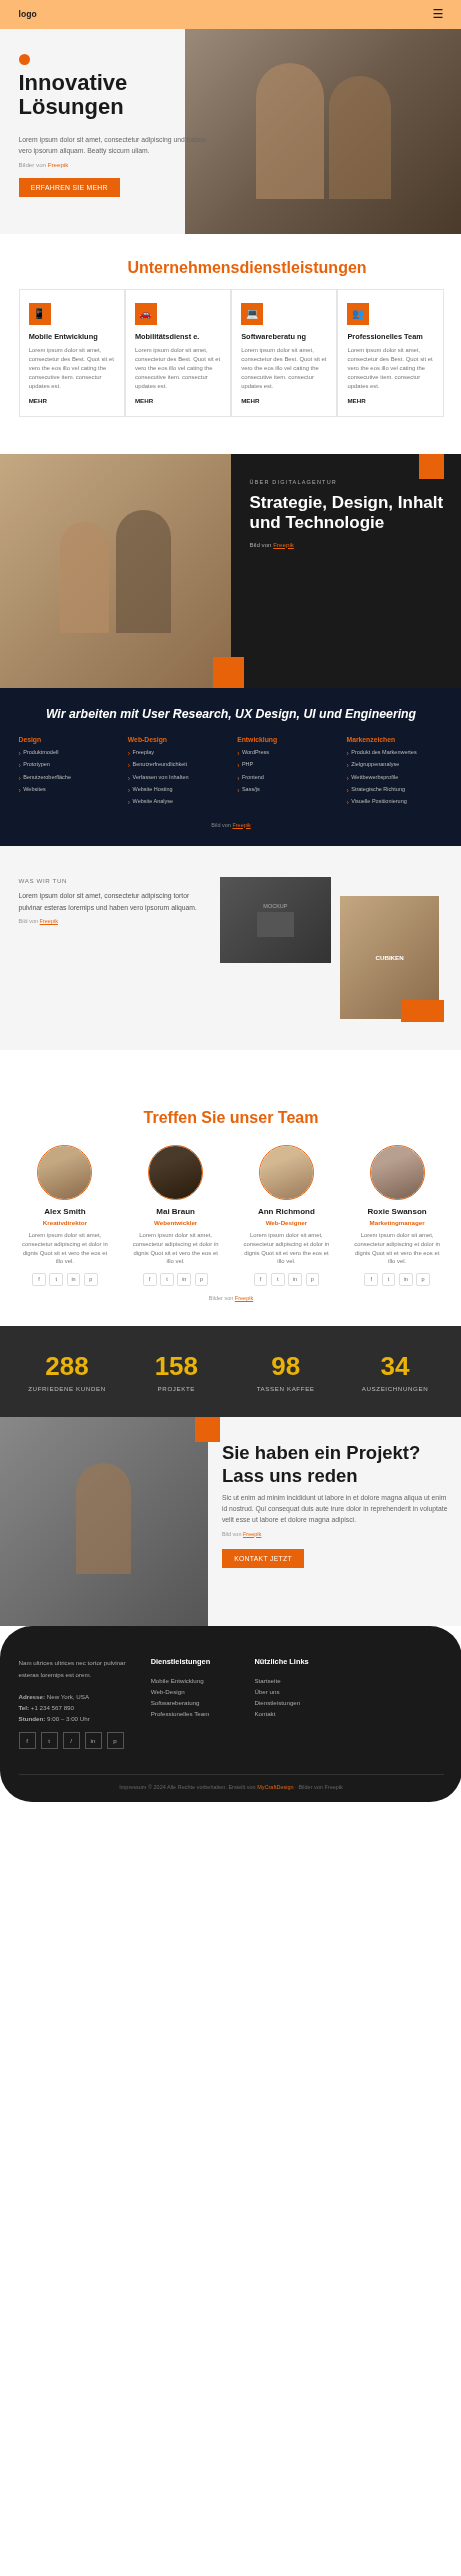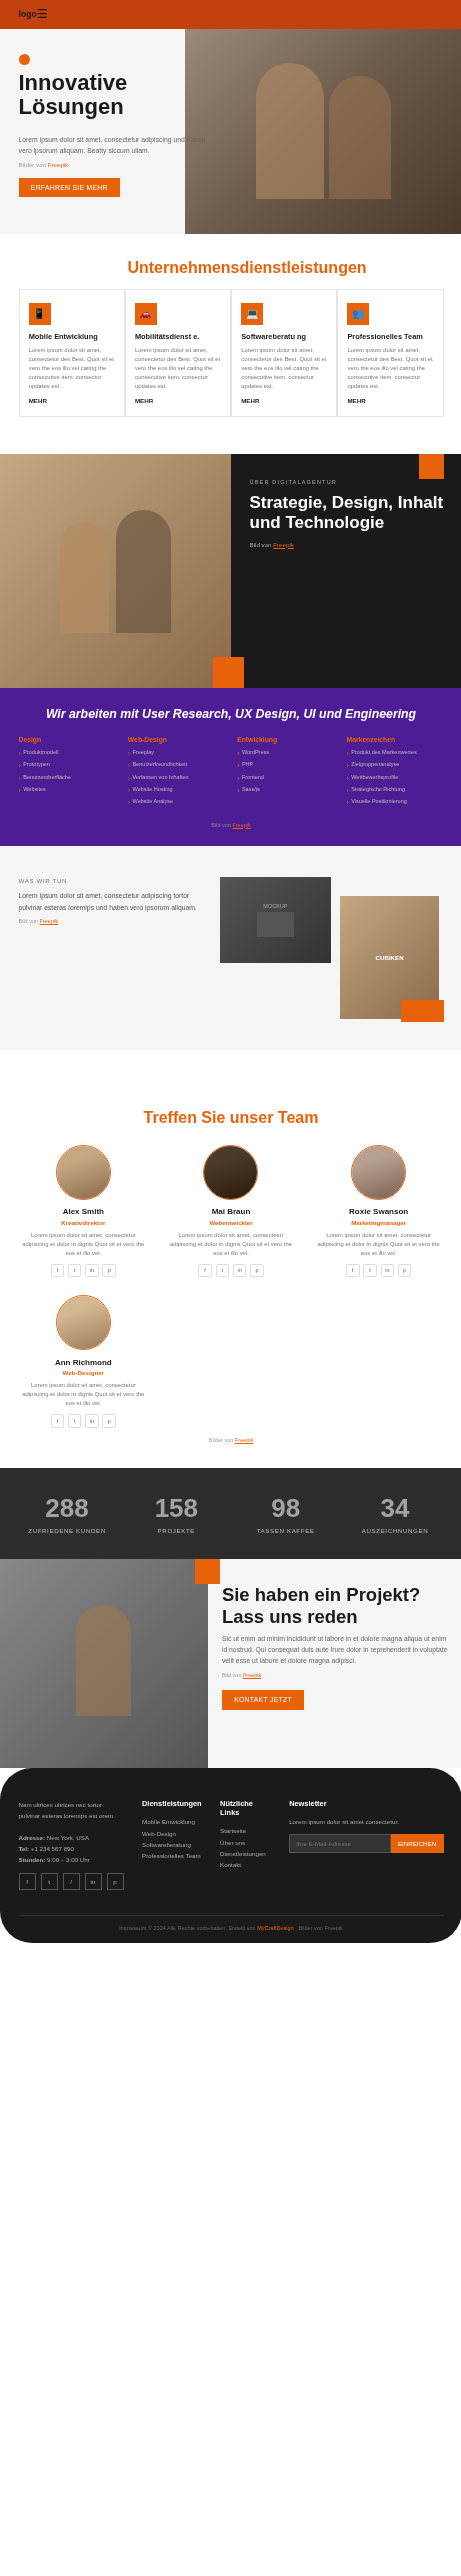--- a/index.html
+++ b/index.html
@@ -1,21 +1,21 @@
 <!DOCTYPE html>
 <html style="font-size:10px"><head>
   <meta charset="utf-8">
   <style>
     * { margin: 0; padding: 0; box-sizing: border-box; }
     body { font-family: 'Arial', sans-serif; width: 462px; background: #fff; }
 
     
     nav {
-      display: flex; justify-content: flex-start; align-items: center;
-      padding: 7.4px 18.5px; background: #c2410c;
+      display: flex; justify-content: space-between; align-items: center;
+      padding: 7.4px 18.5px; background: #fdba74;
     }
 
     
     .hero {
       position: relative; padding: 25px 18.5px 37px;
       background: #f5f5f5; display: flex; align-items: flex-start; min-height: 197px;
     }
     .hero-content { width: 45%; z-index: 2; position: relative; }
     .hero-dot { width: 11px; height: 11px; background: #e8620a; border-radius: 50%; margin-bottom: 6.2px; }
     .hero-title { font-size: 22px; font-weight: bold; color: #1a1a1a; line-height: 1.1; margin-bottom: 16px; }
@@ -74,21 +74,21 @@
     .strategy-credit { font-size: 6.2px; color: #aaa; }
     .strategy-credit a { color: #e8620a; }
     .orange-accent-top {
       position: absolute; top: 0; right: 18.5px; width: 25px; height: 25px; background: #e8620a;
     }
     .orange-accent-bottom {
       position: absolute; bottom: 0; left: 46%; width: 31px; height: 31px; background: #e8620a;
     }
 
     
-    .ux-section { background: #4c1d95; padding: 18.5px 18.5px; }
+    .ux-section { background: #0f172a; padding: 18.5px 18.5px; }
     .ux-title { text-align: center; font-size: 12.3px; color: #fff; font-weight: bold; margin-bottom: 15.4px; font-style: italic; }
     .ux-columns { display: grid; grid-template-columns: repeat(4, 1fr); gap: 12.3px; }
     .ux-col-title { font-size: 6.8px; font-weight: bold; color: #e8620a; margin-bottom: 5px; }
     .ux-item { font-size: 5.5px; color: #bbb; line-height: 1.8; display: flex; align-items: flex-start; }
     .ux-item::before { content: '›'; color: #e8620a; margin-right: 2.5px; font-size: 6.8px; }
     .ux-credit { text-align: center; font-size: 5.5px; color: #888; margin-top: 12.3px; }
     .ux-credit a { color: #e8620a; }
 
     
     .whatwedo-section {
@@ -107,21 +107,21 @@
     }
     .mock-img-2 {
       width: 99px; height: 123px;
       background: linear-gradient(135deg, #c4a882 0%, #8a6a4a 100%);
       display: flex; align-items: center; justify-content: center; margin-top: 18.5px;
     }
 
     
     .team-section { padding: 31px 18.5px 25px; background: #fff; }
     .team-section-title { text-align: center; font-size: 16px; font-weight: bold; color: #e8620a; margin-bottom: 18.5px; margin-top: 28px; }
-    .team-grid { display: grid; grid-template-columns: repeat(3, 1fr); gap: 18px; }
+    .team-grid { display: grid; grid-template-columns: repeat(4, 1fr); gap: 18px; }
     .team-card { text-align: center; }
     .team-avatar {
       width: 55px; height: 55px; border-radius: 50%; margin: 0 auto 7.4px;
       border: 1.8px solid #e8620a; overflow: hidden; background: #ddd;
       display: flex; align-items: center; justify-content: center;
     }
     .avatar-placeholder { width: 100%; height: 100%; background: linear-gradient(135deg, #c4a882, #8a6a4a); }
     .team-name { font-size: 8px; font-weight: bold; color: #1a1a1a; margin-bottom: 2.5px; }
     .team-role { font-size: 6.2px; color: #e8620a; margin-bottom: 5px; font-weight: bold; }
     .team-desc { font-size: 5.9px; color: #777; line-height: 1.5; margin-bottom: 6.2px; }
@@ -132,21 +132,21 @@
       font-size: 5.5px; color: #666; cursor: pointer;
     }
     .team-credit { text-align: center; font-size: 5.5px; color: #999; margin-top: 9.2px; }
     .team-credit a { color: #e8620a; }
 
     
     .stats-section {
       background: #2d2d2d; padding: 25px 18.5px; display: grid;
       grid-template-columns: repeat(4, 1fr); gap: 12.3px; text-align: center;
     }
-    .stat-number { font-size: 26px; font-weight: bold; color: #a3a3a3; }
+    .stat-number { font-size: 26px; font-weight: bold; color: #eab308; }
     .stat-label { font-size: 6.2px; text-transform: uppercase; letter-spacing: 0.6px; color: #bbb; margin-top: 3.1px; }
 
     
     .contact-section {
       position: relative; background: #f5f5f5; overflow: hidden; min-height: 209px;
       display: flex;
     }
     .contact-image {
       width: 45%; background: linear-gradient(135deg, #888 0%, #555 100%);
       display: flex; align-items: center; justify-content: center;
@@ -368,39 +368,39 @@
       <div class="team-socials">
         <div class="social-icon">f</div>
         <div class="social-icon">t</div>
         <div class="social-icon">in</div>
         <div class="social-icon">p</div>
       </div>
     </div>
 
     <div class="team-card">
       <div class="team-avatar">
-        <div class="avatar-placeholder avatar-4"></div>
-      </div>
-      <div class="team-name">Roxie Swanson</div>
-      <div class="team-role">Marketingmanager</div>
+        <div class="avatar-placeholder avatar-3"></div>
+      </div>
+      <div class="team-name">Ann Richmond</div>
+      <div class="team-role">Web-Designer</div>
       <div class="team-desc">Lorem ipsum dolor sit amet, consectetur adipiscing et dolor in dignis Quot sit et vero the eos et illo vel.</div>
       <div class="team-socials">
         <div class="social-icon">f</div>
         <div class="social-icon">t</div>
         <div class="social-icon">in</div>
         <div class="social-icon">p</div>
       </div>
     </div>
 
     <div class="team-card">
       <div class="team-avatar">
-        <div class="avatar-placeholder avatar-3"></div>
-      </div>
-      <div class="team-name">Ann Richmond</div>
-      <div class="team-role">Web-Designer</div>
+        <div class="avatar-placeholder avatar-4"></div>
+      </div>
+      <div class="team-name">Roxie Swanson</div>
+      <div class="team-role">Marketingmanager</div>
       <div class="team-desc">Lorem ipsum dolor sit amet, consectetur adipiscing et dolor in dignis Quot sit et vero the eos et illo vel.</div>
       <div class="team-socials">
         <div class="social-icon">f</div>
         <div class="social-icon">t</div>
         <div class="social-icon">in</div>
         <div class="social-icon">p</div>
       </div>
     </div>
 
   </div>
@@ -483,28 +483,20 @@
     </div>
 
     <div>
       <div class="footer-col-title">Nützliche Links</div>
       <p class="footer-text" style="cursor:pointer;">Startseite</p>
       <p class="footer-text" style="cursor:pointer;">Über uns</p>
       <p class="footer-text" style="cursor:pointer;">Dienstleistungen</p>
       <p class="footer-text" style="cursor:pointer;">Kontakt</p>
     </div>
 
-    <div>
-      <div class="footer-col-title">Newsletter</div>
-      <p class="footer-text">Lorem ipsum dolor sit amet consectetur.</p>
-      <div class="footer-input-row">
-        <input class="footer-input" type="email" placeholder="Ihre E-Mail-Adresse" style="">
-        <button class="footer-submit">EINREICHEN</button>
-      </div>
-    </div>
 
   </div>
   <div class="footer-bottom">
     <span>Impressum © 2024 Alle Rechte vorbehalten. Erstellt von </span>
     <a href="#">MyCraftDesign</a>
     <span> · Bilder von Freepik</span>
   </div>
 </footer>
 
 

